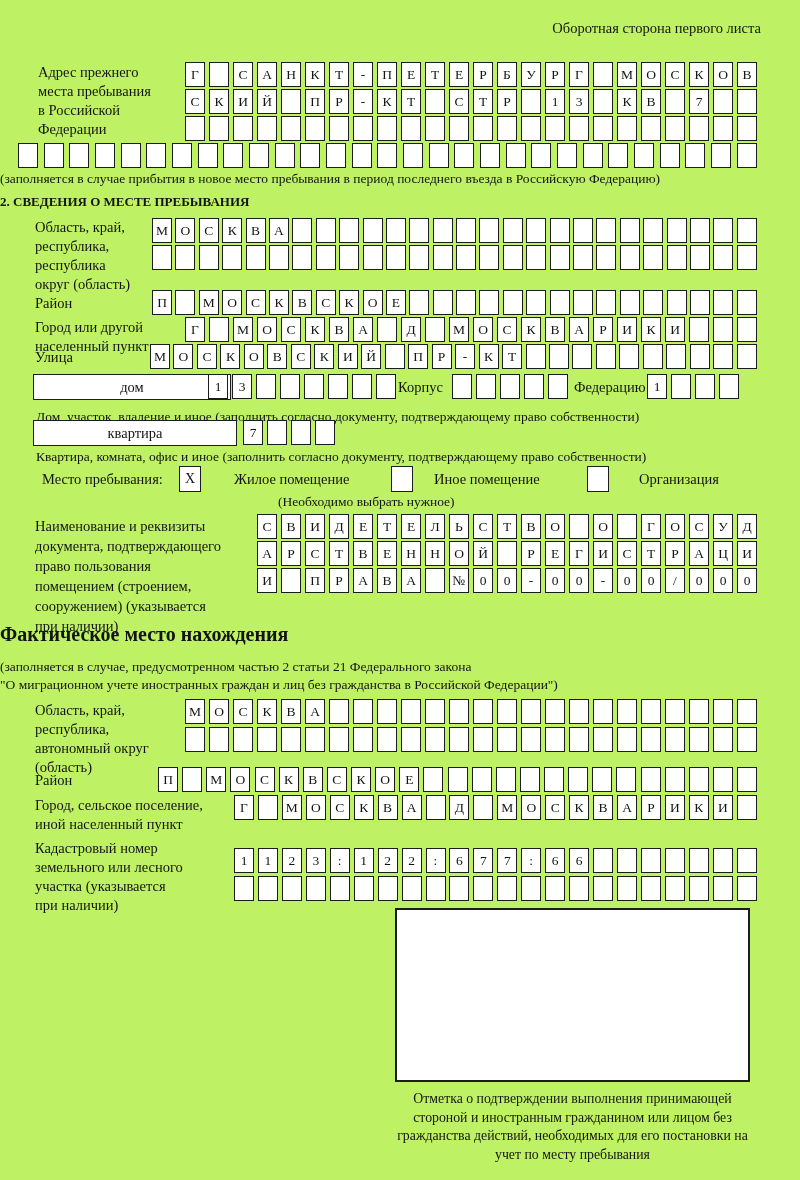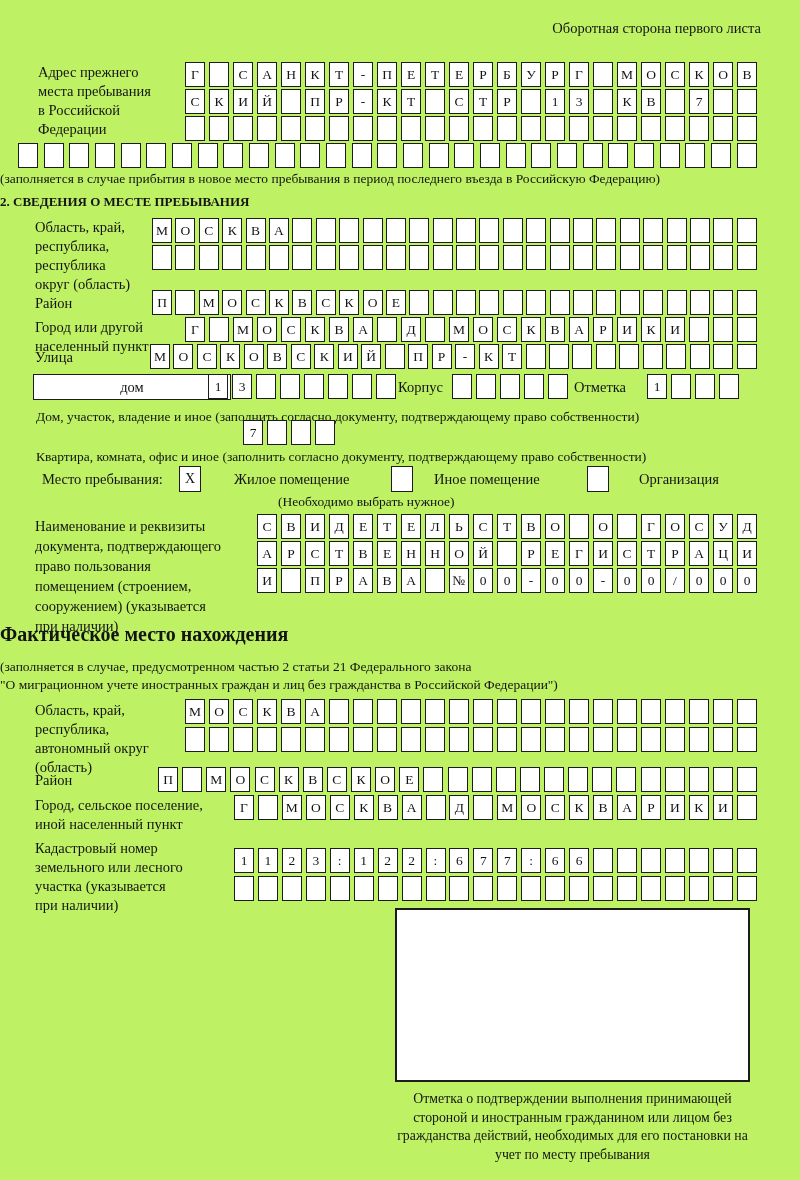--- a/index.html
+++ b/index.html
@@ -313,29 +313,30 @@
       <span class="cell"></span>
     </div>
   <div class="abs label" style="left:398px;top:378px;">Корпус</div>
   <div class="cellrow" style="left:452px;top:374px;width:116px;">
       <span class="cell"></span>
       <span class="cell"></span>
       <span class="cell"></span>
       <span class="cell"></span>
       <span class="cell"></span>
     </div>
-  <div class="abs label" style="left:574px;top:378px;">Отметка</div>
+  <div class="abs label" style="left:574px;top:378px;">Федерацию</div>
   <div class="cellrow" style="left:647px;top:374px;width:92px;">
       <span class="cell">1</span>
       <span class="cell"></span>
       <span class="cell"></span>
       <span class="cell"></span>
     </div>
   <div class="abs caption" style="left:36px;top:403px;margin-top:6px;">Дом, участок, владение и иное (заполнить согласно документу, подтверждающему право собственности)</div>
 
+  <div class="fieldbox" style="left:33px;top:420px;width:204px;">квартира</div>
   <div class="cellrow" style="left:243px;top:420px;width:92px;">
       <span class="cell">7</span>
       <span class="cell"></span>
       <span class="cell"></span>
       <span class="cell"></span>
     </div>
   <div class="abs caption" style="left:36px;top:449px;">Квартира, комната, офис и иное (заполнить согласно документу, подтверждающему право собственности)</div>
 
   <div class="abs label" style="left:42px;top:470px;">Место пребывания:</div>
   <div class="checkbox" style="left:179px;top:466px;">X</div>

